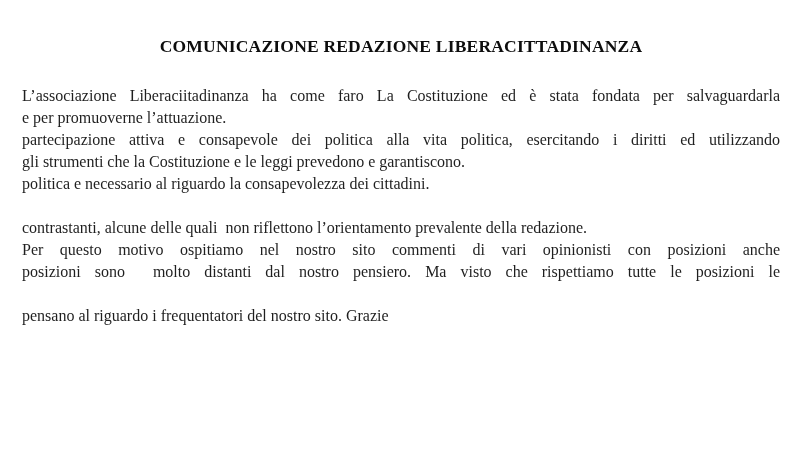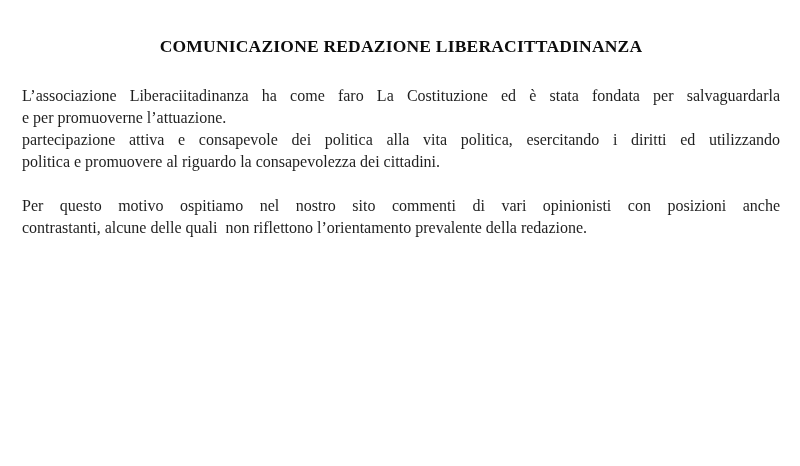--- a/index.html
+++ b/index.html
@@ -48,34 +48,37 @@
 
   <h1 class="title">COMUNICAZIONE REDAZIONE LIBERACITTADINANZA</h1>
 
   <div class="para">
     <div class="line">L’associazione Liberaciitadinanza ha come faro La Costituzione ed è stata fondata per salvaguardarla</div>
     <div class="line para-end">e per promuoverne l’attuazione.</div>
   </div>
 
   <div class="para">
     <div class="line">partecipazione attiva e consapevole dei politica alla vita politica, esercitando i diritti ed utilizzando</div>
+    <div class="line para-end">gli strumenti che la Costituzione e le leggi prevedono e garantiscono.</div>
   </div>
 
   <div class="para">
-    <div class="line para-end">politica e promuovere al riguardo la consapevolezza dei cittadini.</div>
+    <div class="line para-end">politica e necessario al riguardo la consapevolezza dei cittadini.</div>
   </div>
 
   <div class="gap"></div>
 
   <div class="para">
+    <div class="line para-end">contrastanti, alcune delle quali&nbsp; non riflettono l’orientamento prevalente della redazione.</div>
     <div class="line">Per questo motivo ospitiamo nel nostro sito commenti di vari opinionisti con posizioni anche</div>
-    <div class="line para-end">contrastanti, alcune delle quali&nbsp; non riflettono l’orientamento prevalente della redazione.</div>
   </div>
 
   <div class="para">
+    <div class="line">posizioni sono&nbsp; molto distanti dal nostro pensiero. Ma visto che rispettiamo tutte le posizioni le</div>
   </div>
 
   <div class="gap"></div>
 
   <div class="para">
+    <div class="line para-end">pensano al riguardo i frequentatori del nostro sito. Grazie</div>
   </div>
 
 </div>
 
 </body></html>

